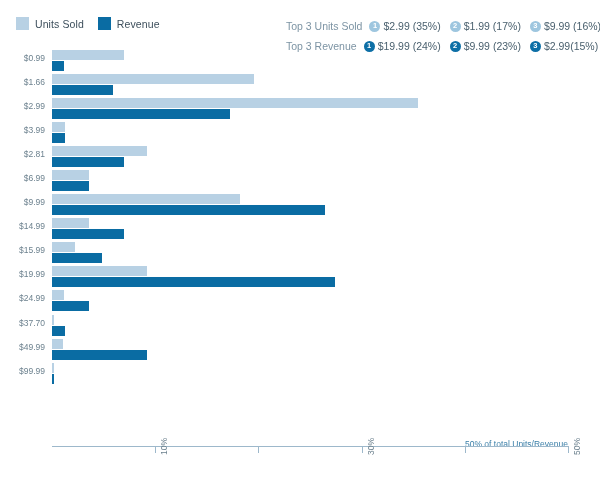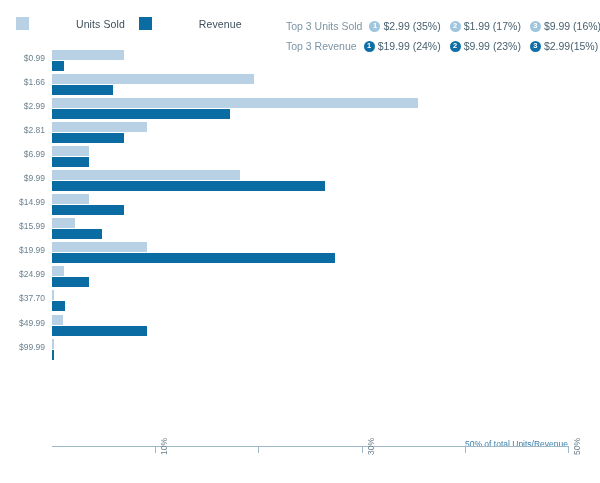--- a/index.html
+++ b/index.html
@@ -7,21 +7,21 @@
     width:600px;height:483px;background:#ffffff;overflow:hidden;
     font-family:"Liberation Sans", sans-serif;
     -webkit-font-smoothing:antialiased;
   }
   #chart-root{position:relative;width:600px;height:483px;}
 
   
   #legend{position:absolute;left:16px;top:17px;display:flex;align-items:center;gap:14px;}
   .legend-entry{display:flex;align-items:center;gap:6px;}
   .legend-swatch{width:13px;height:13px;display:block;}
-  .legend-label{font-size:10.5px;color:#3d4f5c;letter-spacing:.1px;white-space:nowrap;margin-left:41px;}
+  .legend-label{font-size:10.5px;color:#3d4f5c;letter-spacing:.1px;white-space:nowrap;}
 
   
   #annotations{position:absolute;left:286px;top:20px;display:flex;flex-direction:column;gap:8px;}
   .anno-row{display:flex;align-items:center;white-space:nowrap;}
   .anno-title{font-size:10.5px;color:#7d94a4;margin-right:7px;}
   .anno-item{display:flex;align-items:center;margin-right:9px;}
   .anno-item:last-child{margin-right:0;}
   .rank-badge{
     width:11px;height:11px;border-radius:50%;
     display:flex;align-items:center;justify-content:center;
@@ -113,20 +113,25 @@
         <span class="cat-label">$1.66</span>
         <div class="bar bar-units" style="width: 39.2%; background: rgb(184, 209, 228);"></div>
         <div class="bar bar-revenue" style="width: 11.8%; background: rgb(10, 108, 163);"></div>
       </div>
       <div class="cat-row">
         <span class="cat-label">$2.99</span>
         <div class="bar bar-units" style="width: 71%; background: rgb(184, 209, 228);"></div>
         <div class="bar bar-revenue" style="width: 34.4%; background: rgb(10, 108, 163);"></div>
       </div>
       <div class="cat-row">
+        <span class="cat-label">$3.99</span>
+        <div class="bar bar-units" style="width: 2.6%; background: rgb(184, 209, 228);"></div>
+        <div class="bar bar-revenue" style="width: 2.6%; background: rgb(10, 108, 163);"></div>
+      </div>
+      <div class="cat-row">
         <span class="cat-label">$2.81</span>
         <div class="bar bar-units" style="width: 18.4%; background: rgb(184, 209, 228);"></div>
         <div class="bar bar-revenue" style="width: 14%; background: rgb(10, 108, 163);"></div>
       </div>
       <div class="cat-row">
         <span class="cat-label">$6.99</span>
         <div class="bar bar-units" style="width: 7.2%; background: rgb(184, 209, 228);"></div>
         <div class="bar bar-revenue" style="width: 7.2%; background: rgb(10, 108, 163);"></div>
       </div>
       <div class="cat-row">

